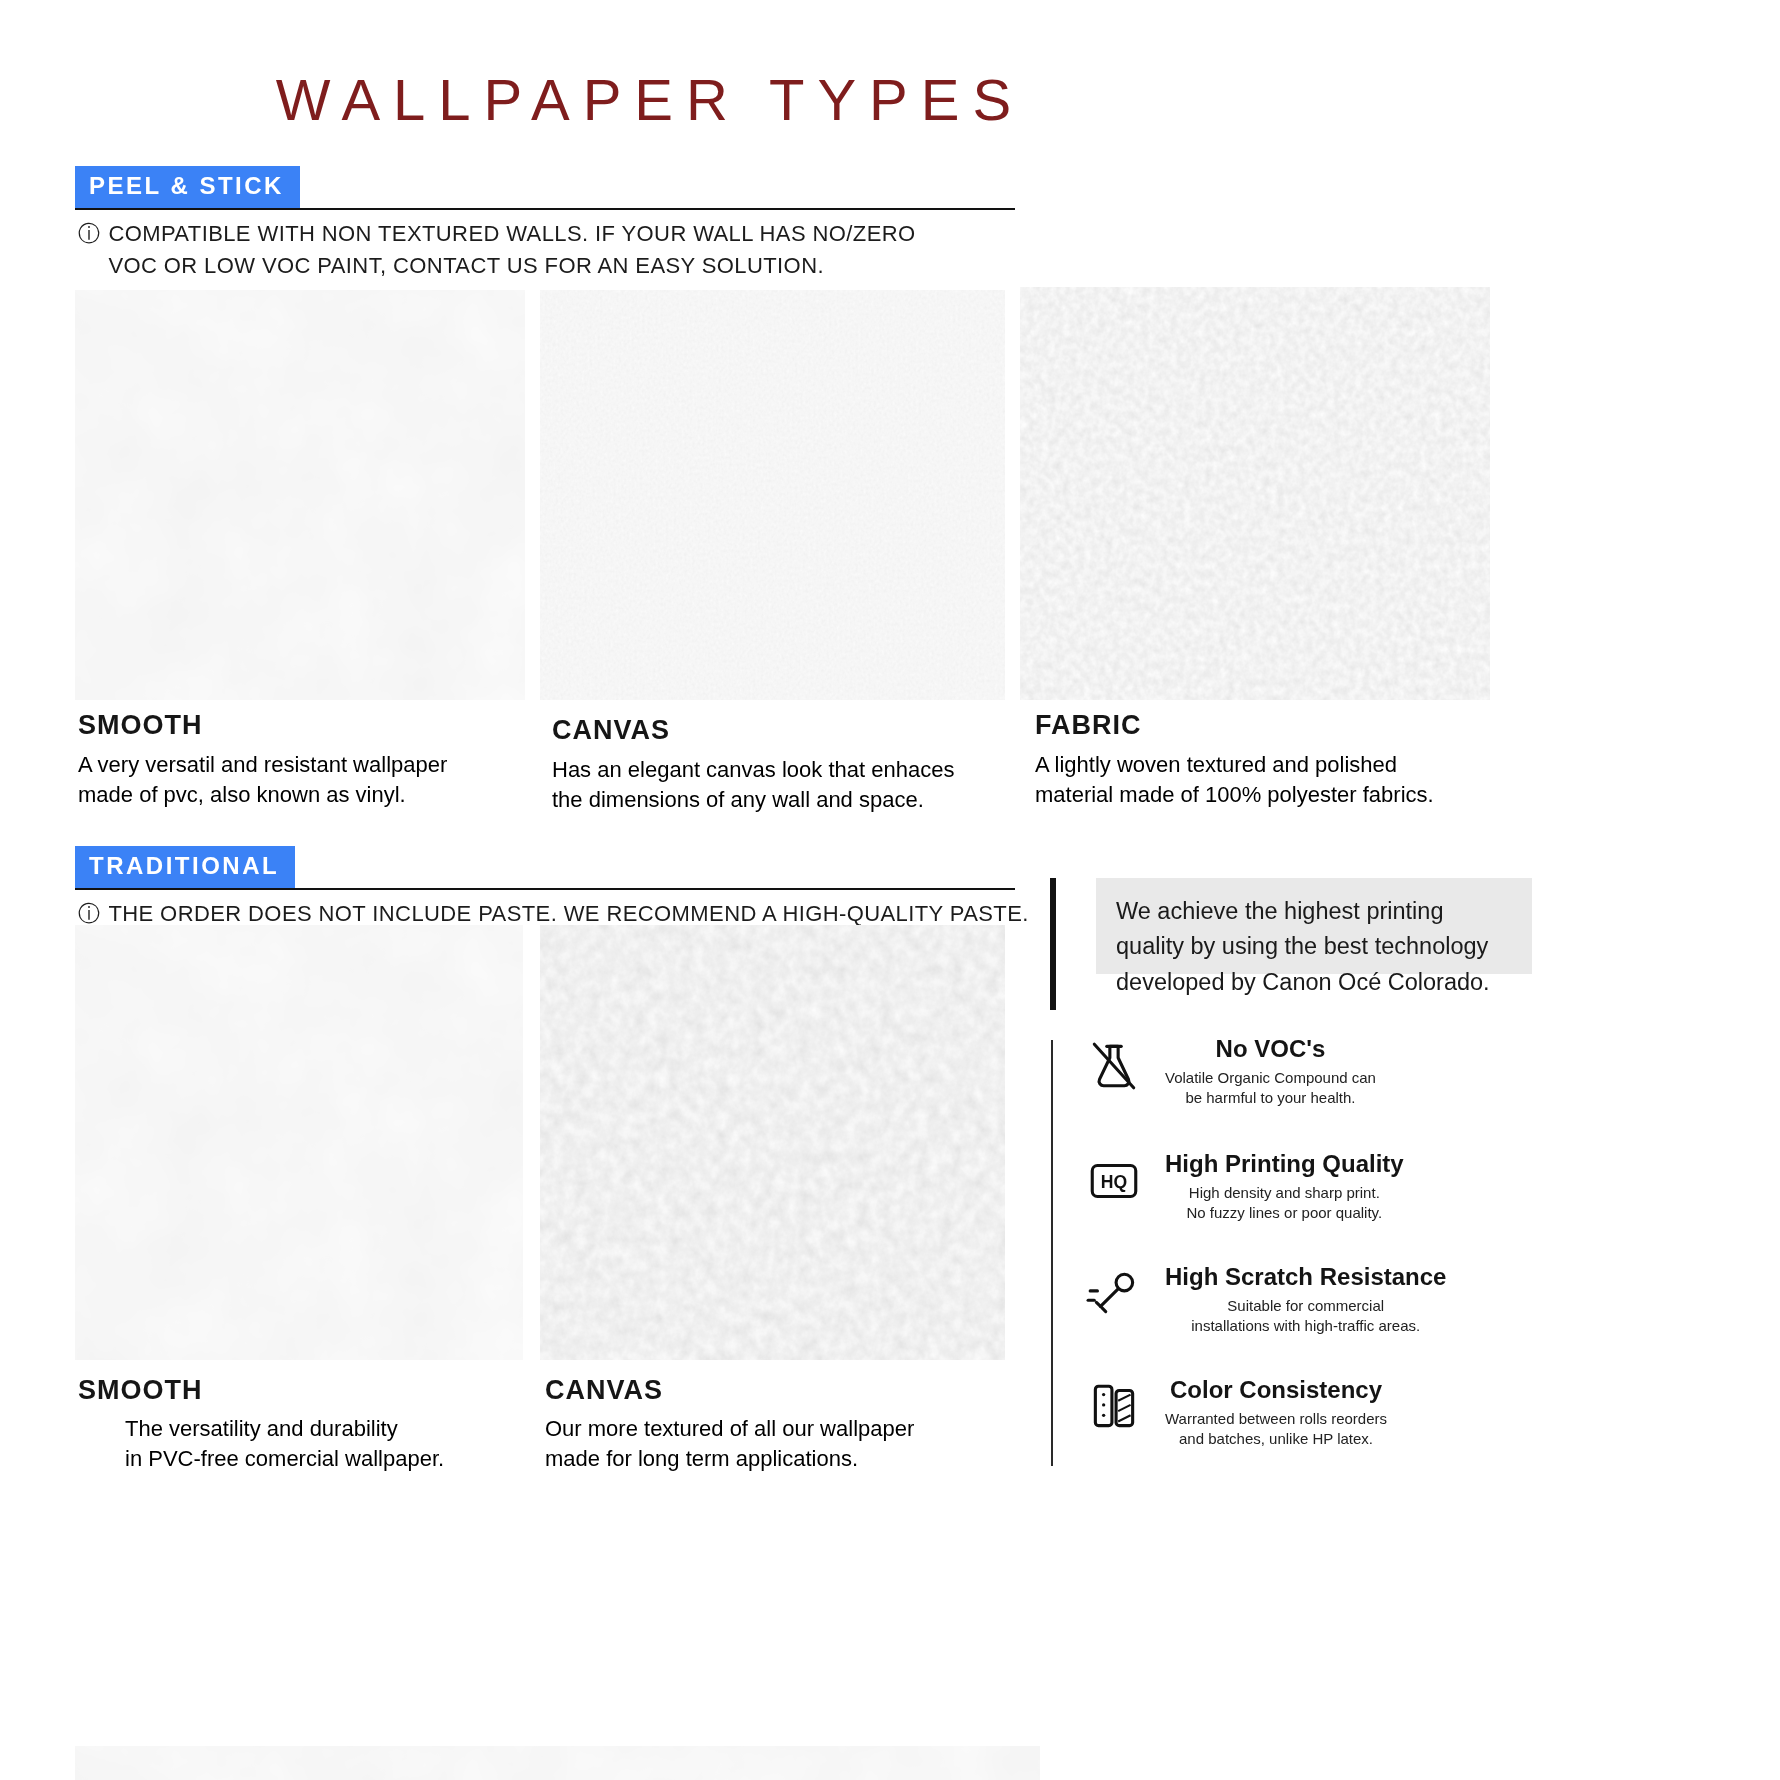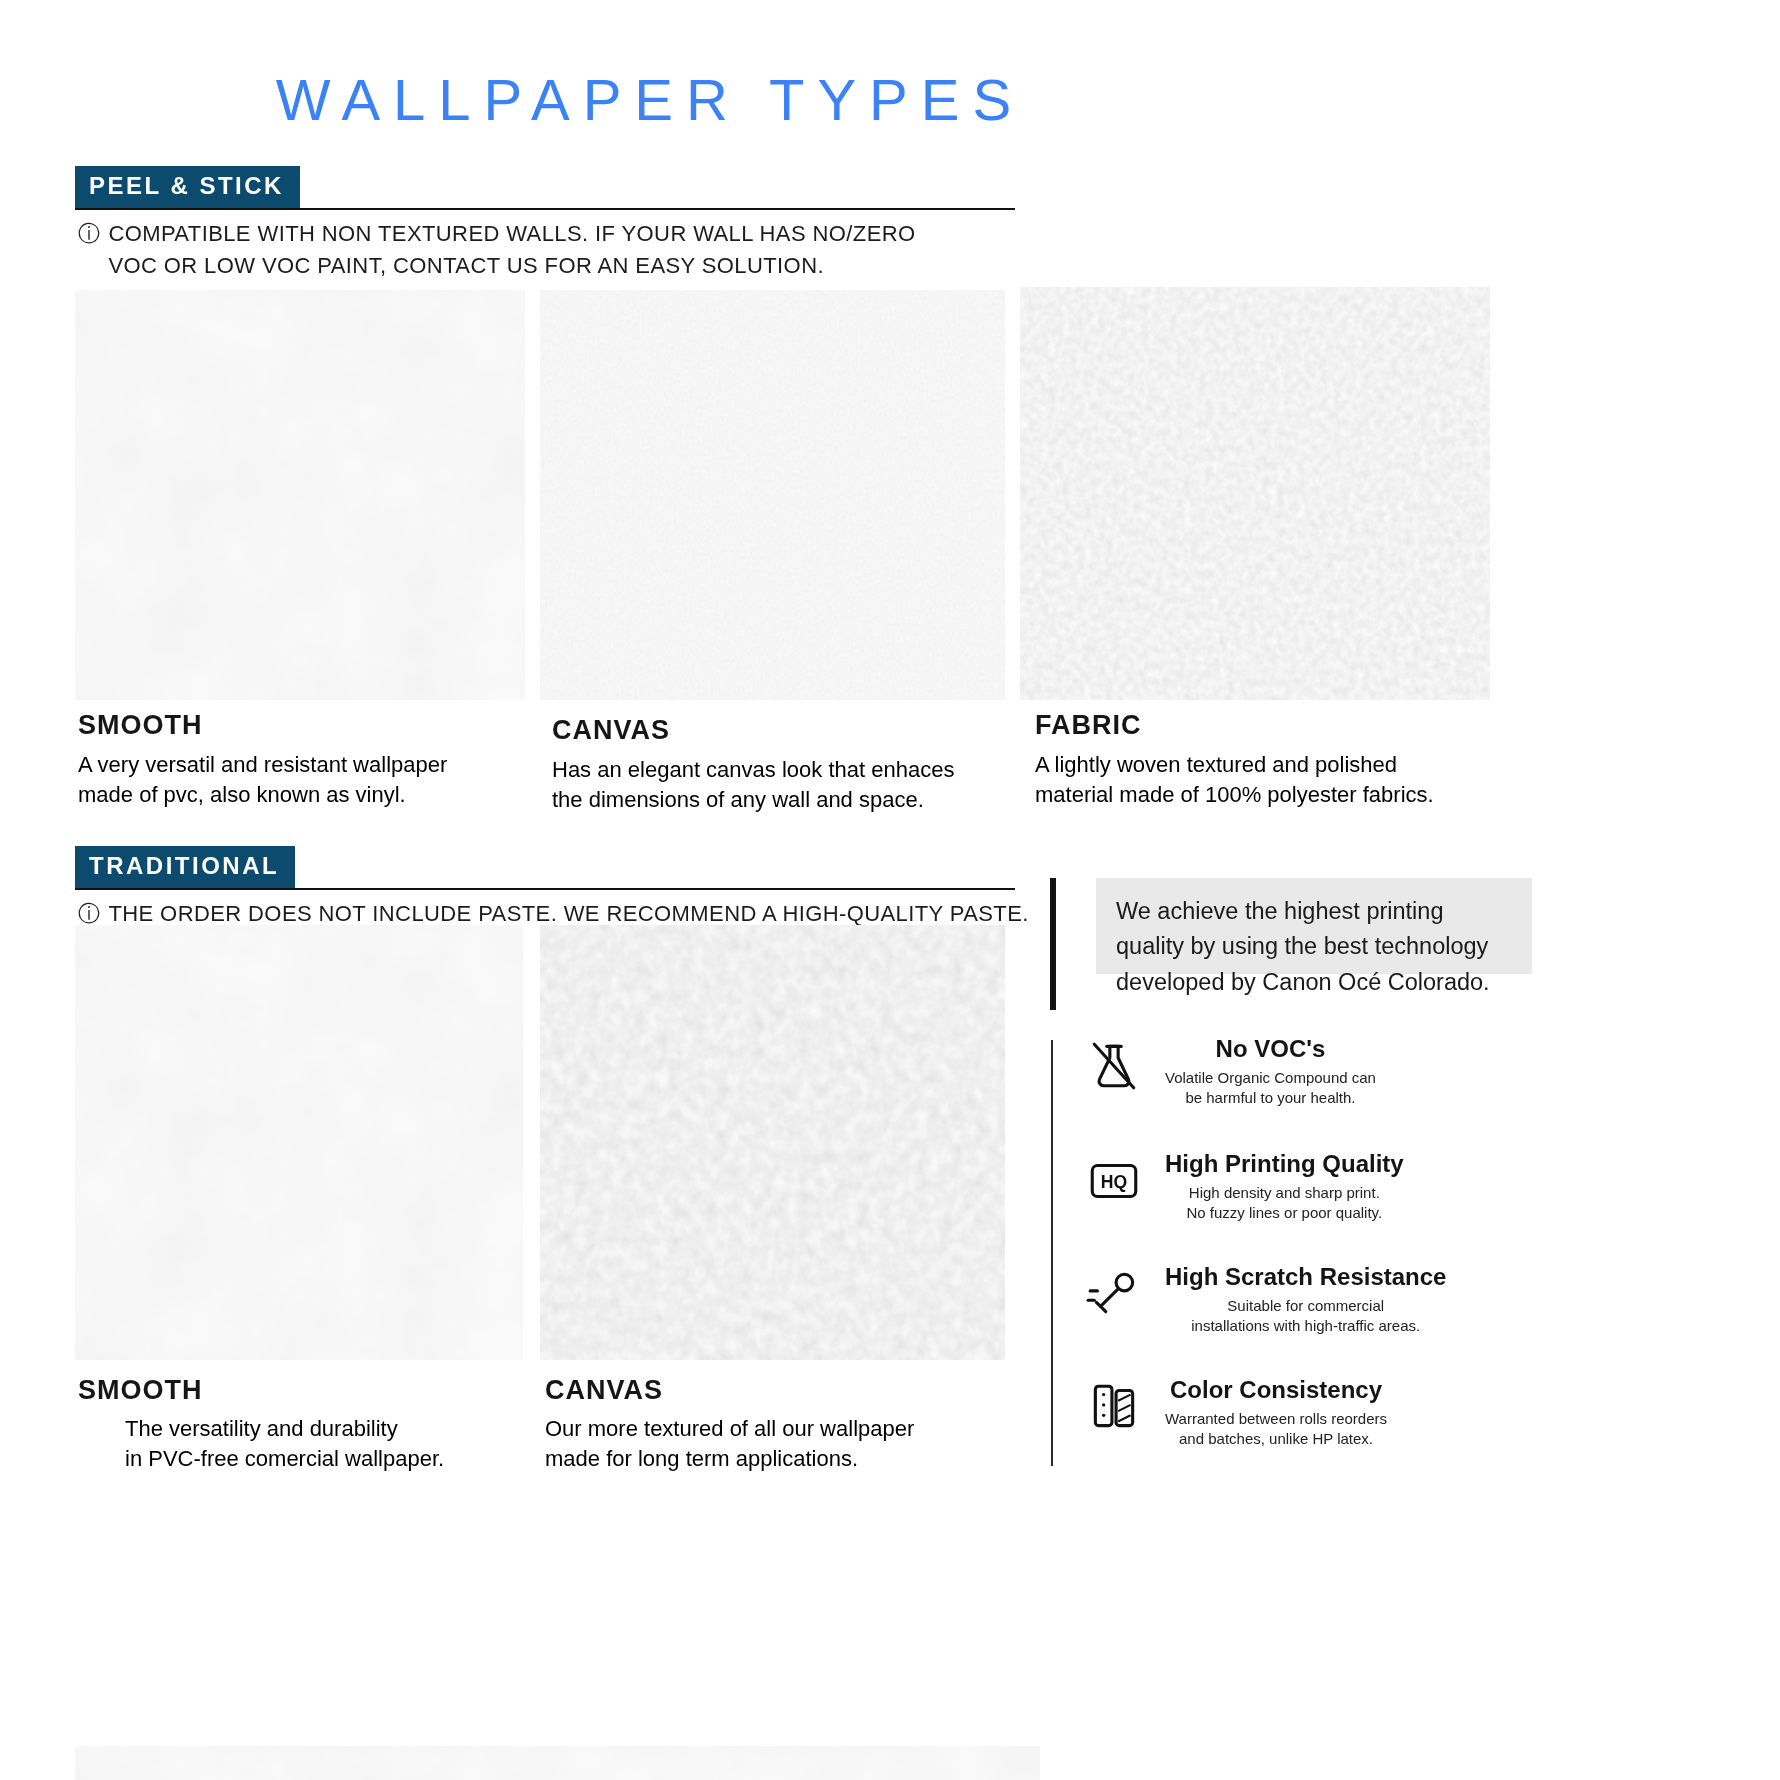--- a/index.html
+++ b/index.html
@@ -12,30 +12,30 @@
     overflow:hidden;
   }
   .abs { position:absolute; }
 
   .page-title {
     top:66px; left:75px; width:1150px;
     text-align:center;
     font-size:58px;
     font-weight:500;
     letter-spacing:13px;
-    color:#3b82f6;
+    color:#7f1d1d;
   }
 
   .section-head {
     border-bottom:2px solid #121212;
     width:940px;
   }
   .section-label {
     display:inline-block;
-    background:#0c4a6e;
+    background:#3b82f6;
     color:#ffffff;
     font-weight:bold;
     font-size:24px;
     letter-spacing:2.5px;
     padding:6px 16px 8px 14px;
   }
 
   .note {
     display:flex;
     align-items:flex-start;

